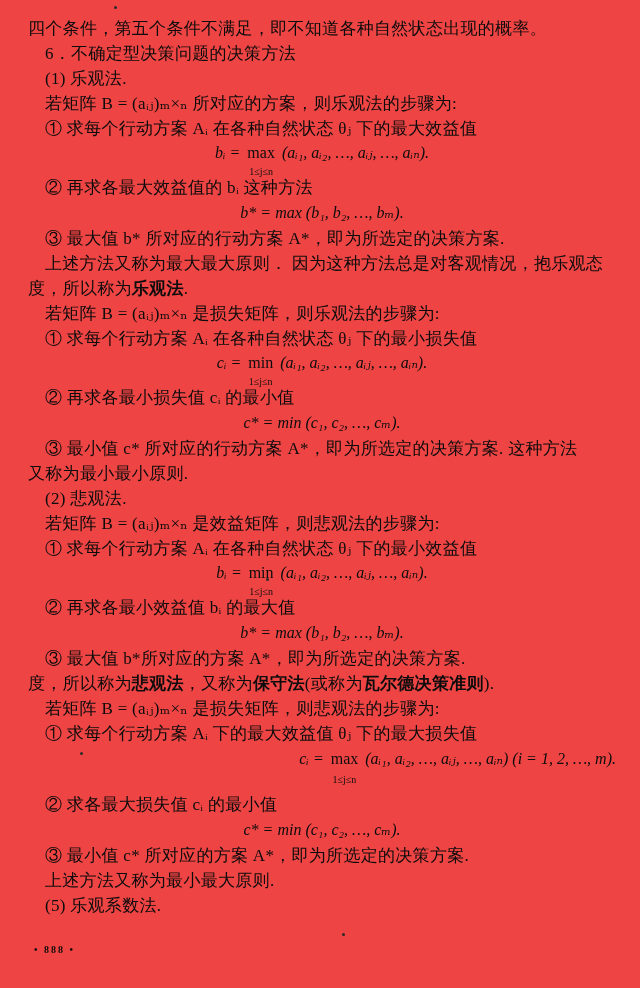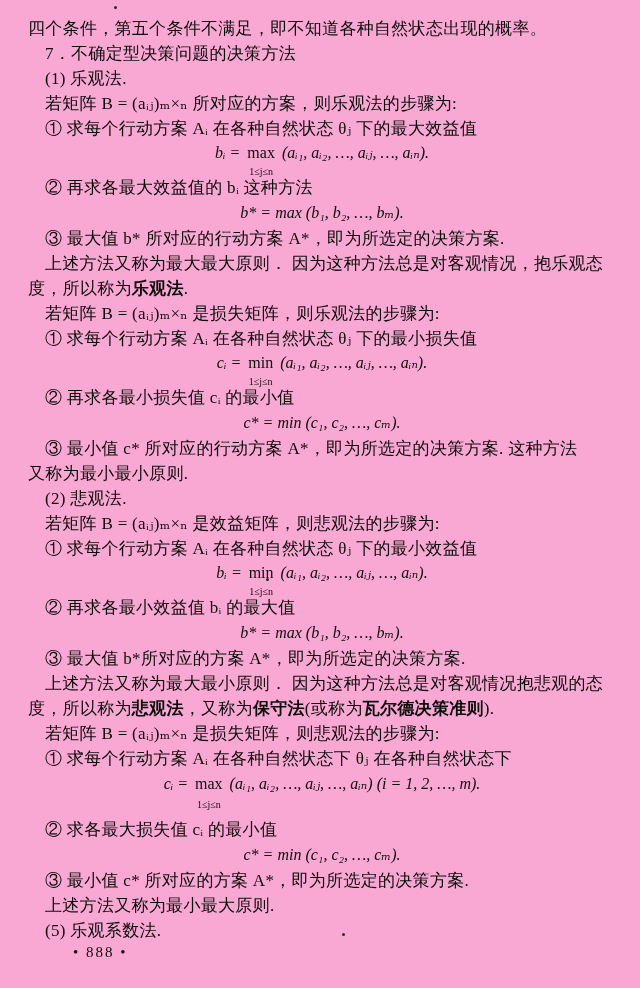--- a/index.html
+++ b/index.html
@@ -1,21 +1,21 @@
 <!DOCTYPE html>
 <html><head>
 <meta charset="utf-8">
 <style>
   html, body { margin: 0; padding: 0; background: #888; }
   .page {
     position: relative;
     width: 640px;
     height: 988px;
     margin: 0 auto;
-    background: #f9a8d4;
+    background: #ef4444;
     overflow: hidden;
     font-family: "Liberation Serif", "DejaVu Serif", serif;
     color: #0c0c0c;
   }
   .content {
     position: absolute;
     left: 28px;
     top: 16px;
     width: 588px;
   }
@@ -31,62 +31,61 @@
   .bold { font-weight: bold; }
   .frm {
     margin: 0;
     text-align: center;
     font-size: 16px;
     white-space: nowrap;
   }
   .fv { font-style: italic; }
   .fsimple { height: 26px; line-height: 26px; }
   .flim { height: 34px; line-height: 24px; }
-  .fbig { height: 46px; line-height: 26px; }
+  .fbig { height: 46px; line-height: 26px; text-align: right; }
   .maxmin {
     display: inline-block;
     position: relative;
     padding: 0 3px;
     font-style: normal;
   }
   .lim {
     position: absolute;
     left: 50%;
     top: 100%;
     margin-top: -5px;
     transform: translateX(-50%);
     font-size: 10px;
     white-space: nowrap;
     letter-spacing: 0;
   }
   .page-number {
     position: absolute;
     left: 34px;
     top: 944px;
-    font-size: 15px;
-    font-weight: normal;
+    font-size: 10px;
+    font-weight: bold;
     letter-spacing: 2px;
-    margin-left: 39px;
   }
   .speck {
     position: absolute;
     width: 3px;
     height: 3px;
     border-radius: 50%;
     background: #2a2a2a;
   }
 </style>
 </head>
 <body>
 
 <div class="page">
   <div class="content">
 
     <p class="ln">四个条件，第五个条件不满足，即不知道各种自然状态出现的概率。</p>
-    <p class="ln ind">7．不确定型决策问题的决策方法</p>
+    <p class="ln ind">6．不确定型决策问题的决策方法</p>
     <p class="ln ind">(1) 乐观法.</p>
     <p class="ln ind">若矩阵 B = (aᵢⱼ)ₘ×ₙ 所对应的方案，则乐观法的步骤为:</p>
     <p class="ln ind">① 求每个行动方案 Aᵢ 在各种自然状态 θⱼ 下的最大效益值</p>
 
     <div class="frm flim">
       <span class="fv">bᵢ = </span><span class="maxmin"><span class="op">max</span><span class="lim">1≤j≤n</span></span><span class="fv"> (aᵢ₁, aᵢ₂, …, aᵢⱼ, …, aᵢₙ).</span>
     </div>
 
     <p class="ln ind">② 再求各最大效益值的 bᵢ 这种方法</p>
 
@@ -122,26 +121,25 @@
       <span class="fv">bᵢ = </span><span class="maxmin"><span class="op">min</span><span class="lim">1≤j≤n</span></span><span class="fv"> (aᵢ₁, aᵢ₂, …, aᵢⱼ, …, aᵢₙ).</span>
     </div>
 
     <p class="ln ind">② 再求各最小效益值 bᵢ 的最大值</p>
 
     <div class="frm fsimple">
       <span class="fv">b* = max (b₁, b₂, …, bₘ).</span>
     </div>
 
     <p class="ln ind">③ 最大值 b*所对应的方案 A*，即为所选定的决策方案.</p>
-    <p class="ln ind">上述方法又称为最大最小原则． 因为这种方法总是对客观情况抱悲观的态</p>
 
     <p class="ln"><span>度，所以称为</span><span class="bold">悲观法</span><span>，又称为</span><span class="bold">保守法</span><span>(或称为</span><span class="bold">瓦尔德决策准则</span><span>).</span></p>
 
     <p class="ln ind">若矩阵 B = (aᵢⱼ)ₘ×ₙ 是损失矩阵，则悲观法的步骤为:</p>
-    <p class="ln ind">① 求每个行动方案 Aᵢ 在各种自然状态下 θⱼ 在各种自然状态下</p>
+    <p class="ln ind">① 求每个行动方案 Aᵢ 下的最大效益值 θⱼ 下的最大损失值</p>
 
     <div class="frm fbig">
       <span class="fv">cᵢ = </span><span class="maxmin"><span class="op">max</span><span class="lim">1≤j≤n</span></span><span class="fv"> (aᵢ₁, aᵢ₂, …, aᵢⱼ, …, aᵢₙ) (i = 1, 2, …, m).</span>
     </div>
 
     <p class="ln ind">② 求各最大损失值 cᵢ 的最小值</p>
 
     <div class="frm fsimple">
       <span class="fv">c* = min (c₁, c₂, …, cₘ).</span>
     </div>

